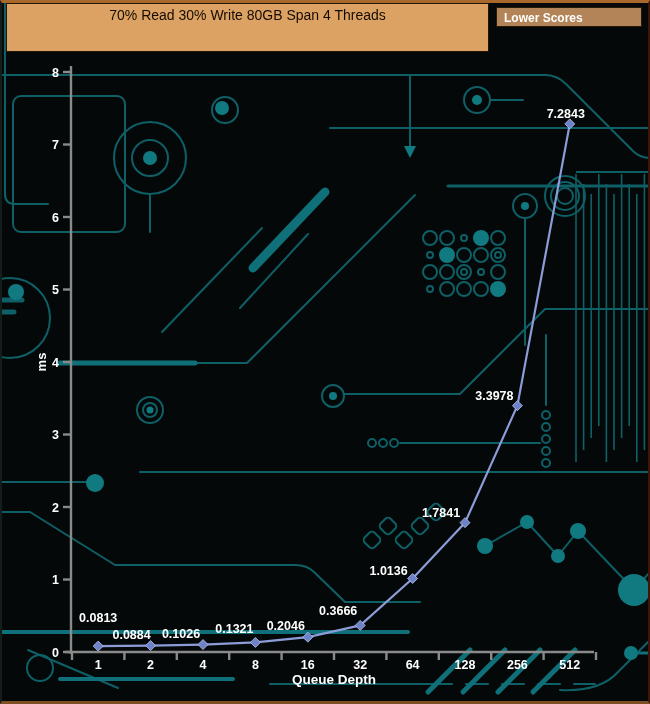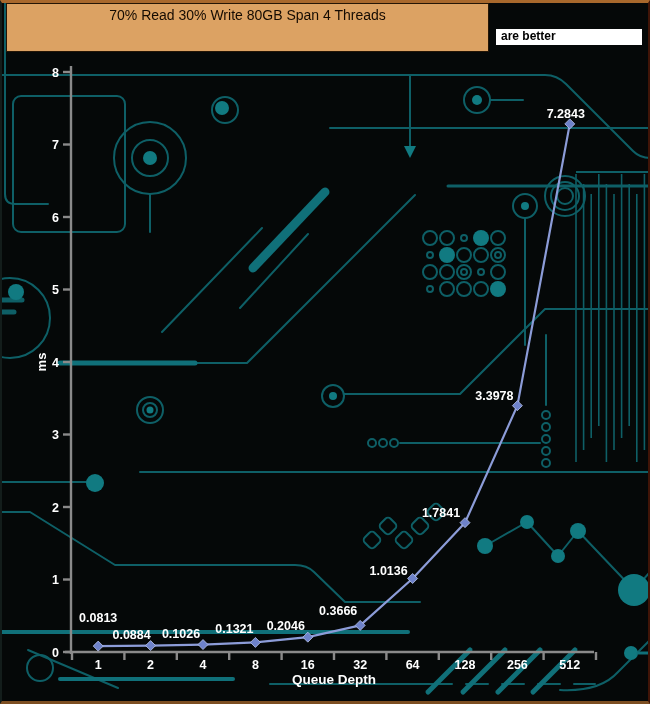--- a/index.html
+++ b/index.html
@@ -223,16 +223,16 @@
         <text x="441" y="516.65275" text-anchor="middle">1.7841</text>
         <text x="494.4" y="399.6595" text-anchor="middle">3.3978</text>
         <text x="565.8" y="117.88824999999997" text-anchor="middle">7.2843</text>
       </g>
     </svg>
 
   <div class="title-bar">
     <div class="t2">70% Read 30% Write 80GB Span 4 Threads</div>
   </div>
 
-  <div class="note2">are better</div>
+  <div class="note1">Lower Scores</div>
 
   <div class="frame"></div>
 </div>
 
 </body></html>

